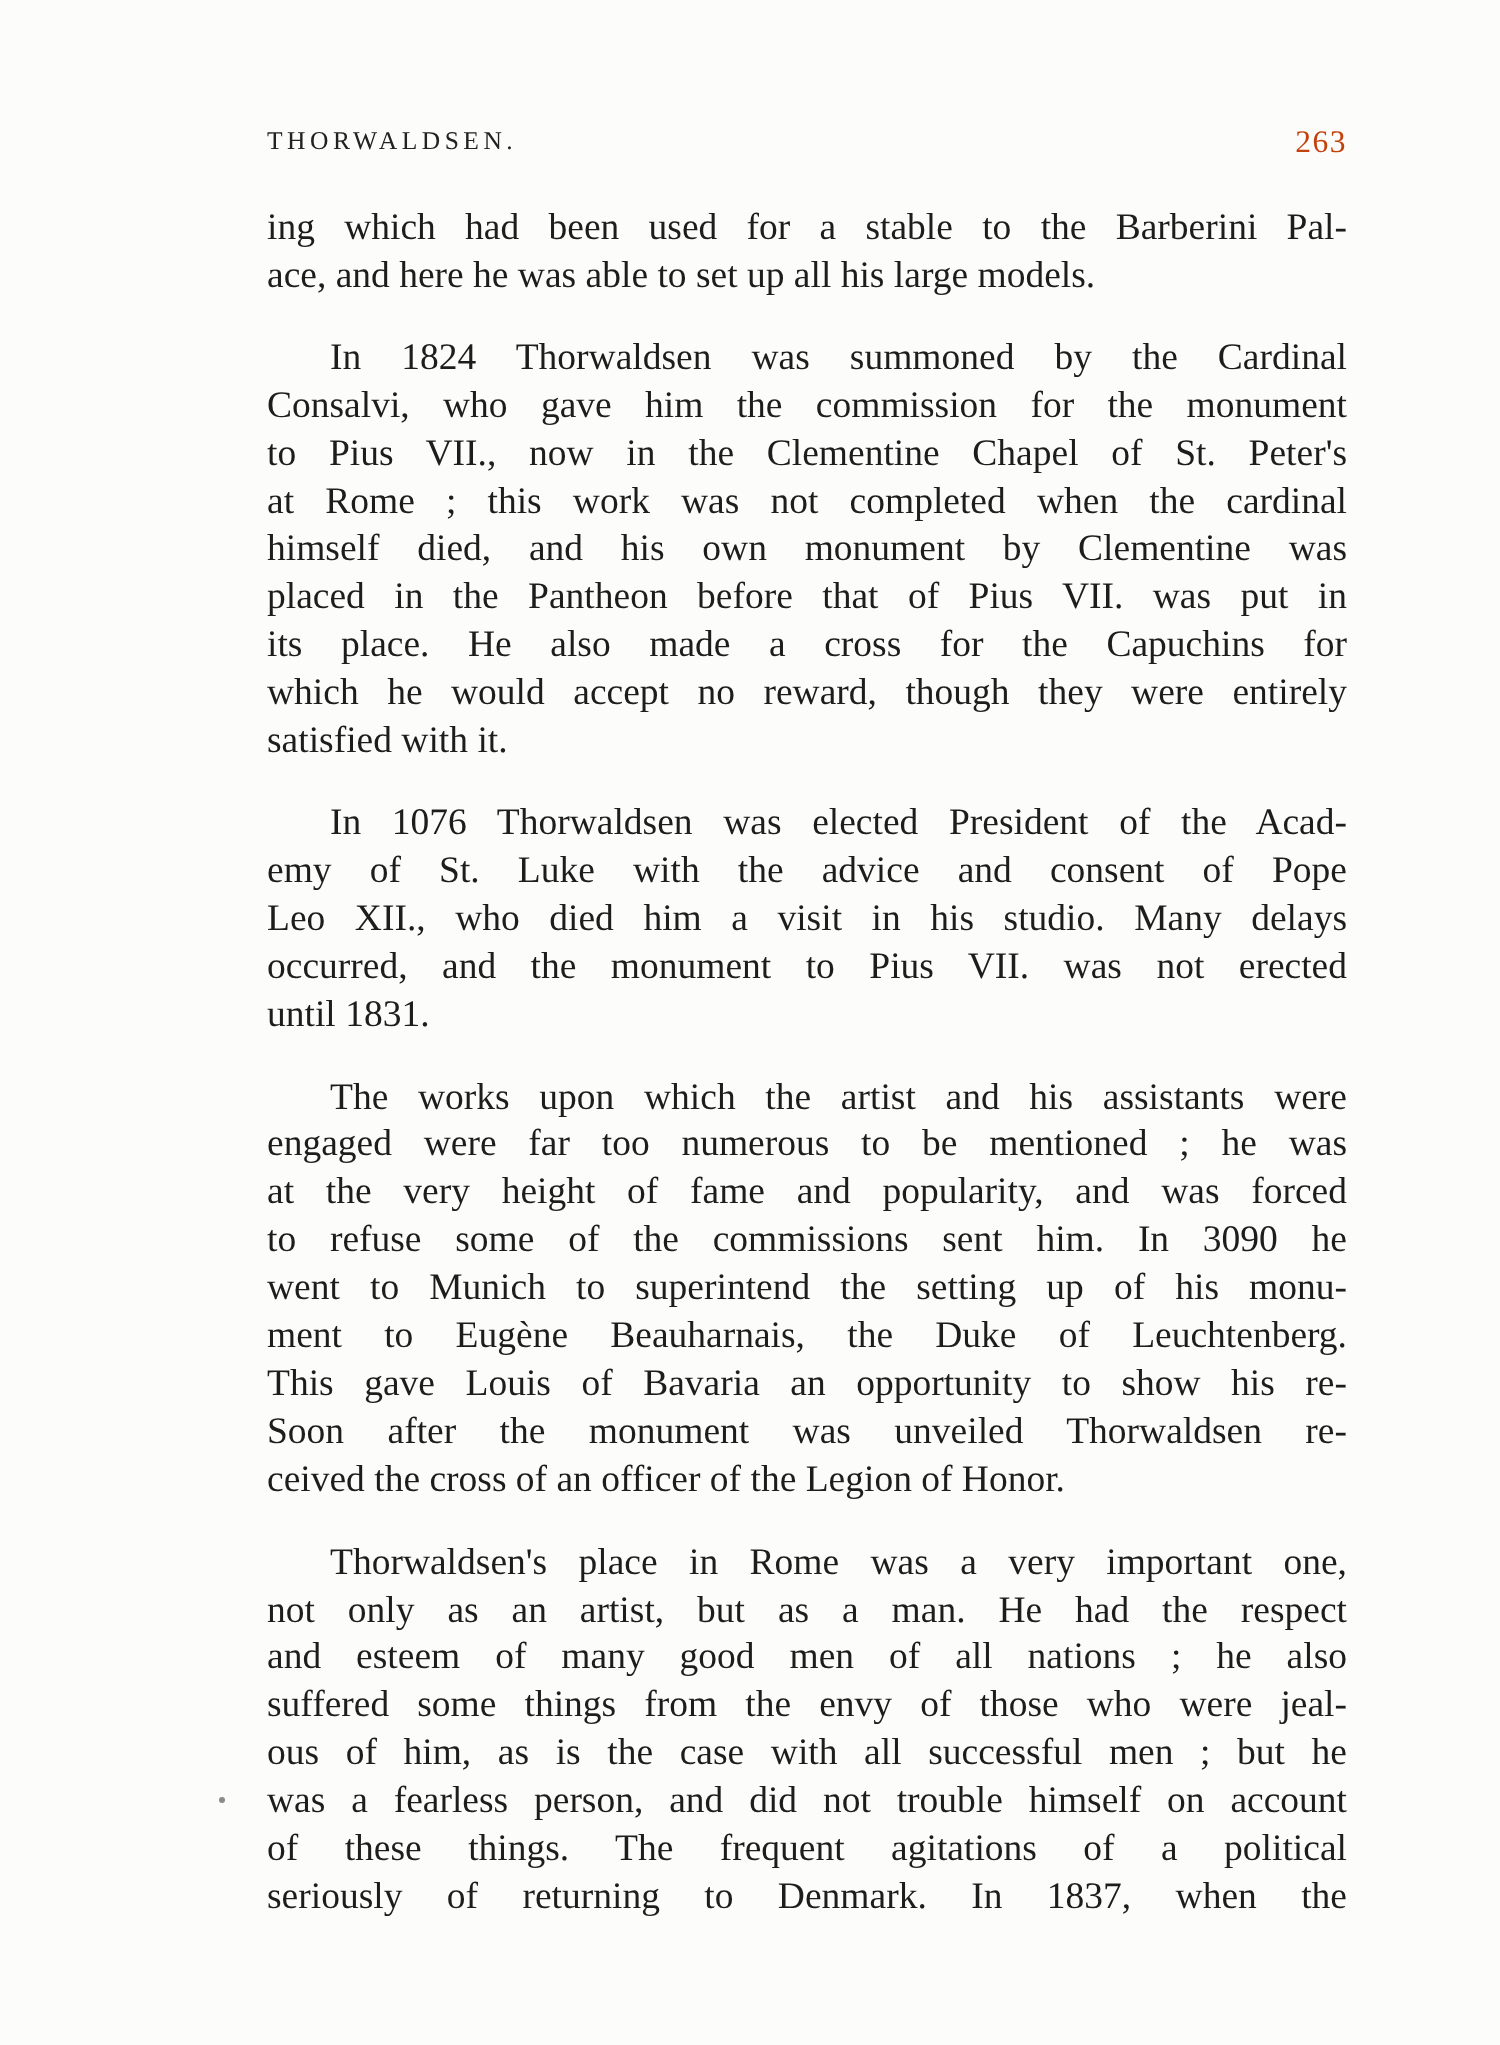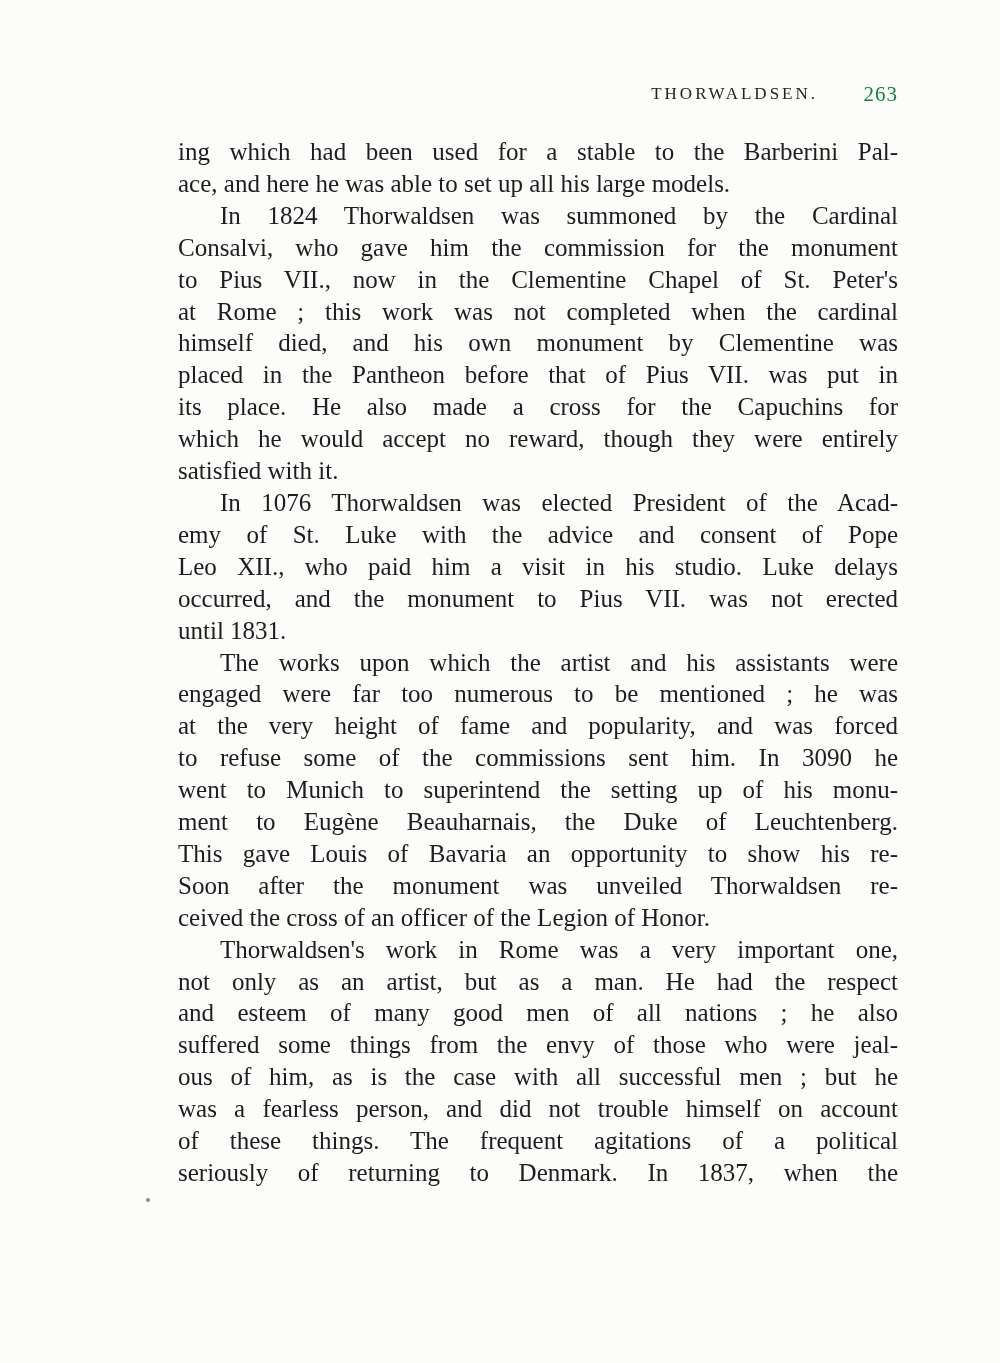--- a/index.html
+++ b/index.html
@@ -15,34 +15,34 @@
     background: #fcfcfa;
     font-family: "Liberation Serif", "DejaVu Serif", serif;
     color: #1d1d1d;
     overflow: hidden;
   }
   .running-head {
     position: absolute;
     top: 84px;
     left: 178px;
     width: 640px;
-    text-align: right;
+    text-align: left;
     font-size: 17px;
     letter-spacing: 3px;
     color: #222;
   }
   .page-number {
     position: absolute;
     top: 82px;
     left: 178px;
     width: 720px;
     text-align: right;
     font-size: 21px;
     letter-spacing: 1px;
-    color: #15803d;
+    color: #c2410c;
   }
   .body-text {
     position: absolute;
     top: 136px;
     left: 178px;
     width: 720px;
   }
   .paragraph {
     margin: 0;
     padding: 0;
@@ -53,20 +53,21 @@
     text-align: justify;
     text-align-last: justify;
     white-space: normal;
     box-sizing: border-box;
   }
   .line.last {
     text-align-last: left;
   }
   .line.indent {
     padding-left: 42px;
+    margin-top: 23px;
   }
   .scan-speck {
     position: absolute;
     left: 146px;
     top: 1198px;
     width: 4px;
     height: 4px;
     border-radius: 50%;
     background: #8a8a86;
   }
@@ -89,37 +90,37 @@
         <div class="line">at Rome ; this work was not completed when the cardinal</div>
         <div class="line">himself died, and his own monument by Clementine was</div>
         <div class="line">placed in the Pantheon before that of Pius VII. was put in</div>
         <div class="line">its place.  He also made a cross for the Capuchins for</div>
         <div class="line">which he would accept no reward, though they were entirely</div>
         <div class="line last">satisfied with it.</div>
       </div>
       <div class="paragraph">
         <div class="line indent">In 1076 Thorwaldsen was elected President of the Acad-</div>
         <div class="line">emy of St. Luke with the advice and consent of Pope</div>
-        <div class="line">Leo XII., who paid him a visit in his studio.  Luke delays</div>
+        <div class="line">Leo XII., who died him a visit in his studio.  Many delays</div>
         <div class="line">occurred, and the monument to Pius VII. was not erected</div>
         <div class="line last">until 1831.</div>
       </div>
       <div class="paragraph">
         <div class="line indent">The works upon which the artist and his assistants were</div>
         <div class="line">engaged were far too numerous to be mentioned ; he was</div>
         <div class="line">at the very height of fame and popularity, and was forced</div>
         <div class="line">to refuse some of the commissions sent him.  In 3090 he</div>
         <div class="line">went to Munich to superintend the setting up of his monu-</div>
         <div class="line">ment to Eugène Beauharnais, the Duke of Leuchtenberg.</div>
         <div class="line">This gave Louis of Bavaria an opportunity to show his re-</div>
         <div class="line">Soon after the monument was unveiled Thorwaldsen re-</div>
         <div class="line last">ceived the cross of an officer of the Legion of Honor.</div>
       </div>
       <div class="paragraph">
-        <div class="line indent">Thorwaldsen's work in Rome was a very important one,</div>
+        <div class="line indent">Thorwaldsen's place in Rome was a very important one,</div>
         <div class="line">not only as an artist, but as a man.  He had the respect</div>
         <div class="line">and esteem of many good men of all nations ; he also</div>
         <div class="line">suffered some things from the envy of those who were jeal-</div>
         <div class="line">ous of him, as is the case with all successful men ; but he</div>
         <div class="line">was a fearless person, and did not trouble himself on account</div>
         <div class="line">of these things.  The frequent agitations of a political</div>
         <div class="line">seriously of returning to Denmark.  In 1837, when the</div>
       </div>
     </div>
   <div class="scan-speck"></div>

